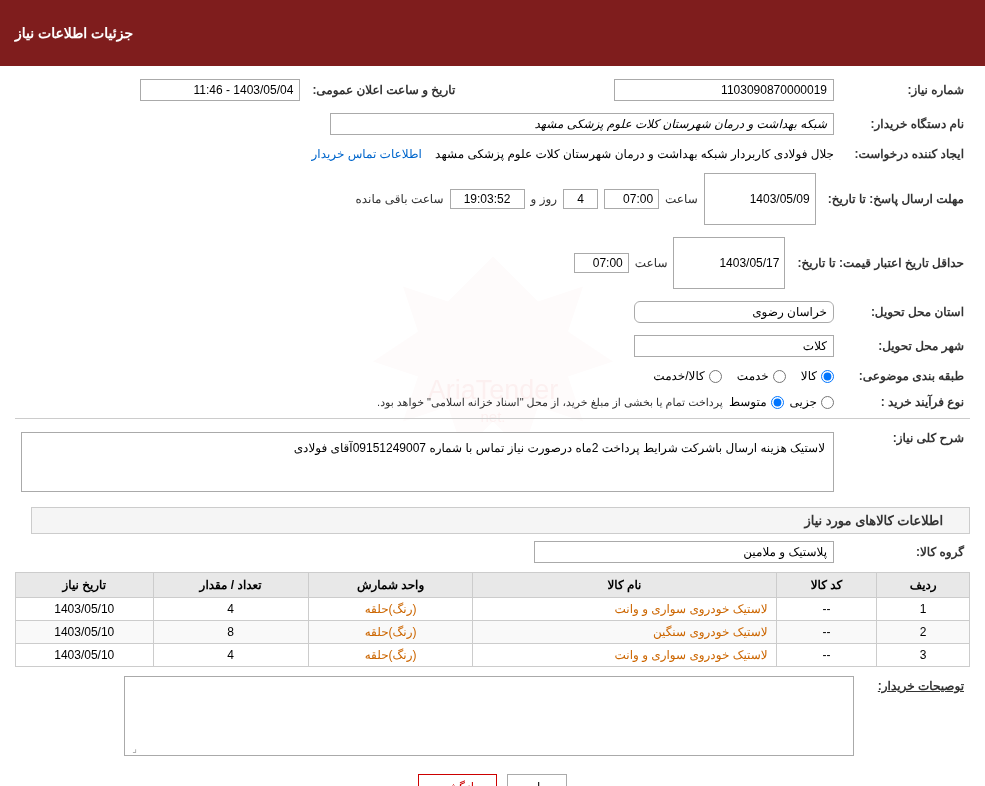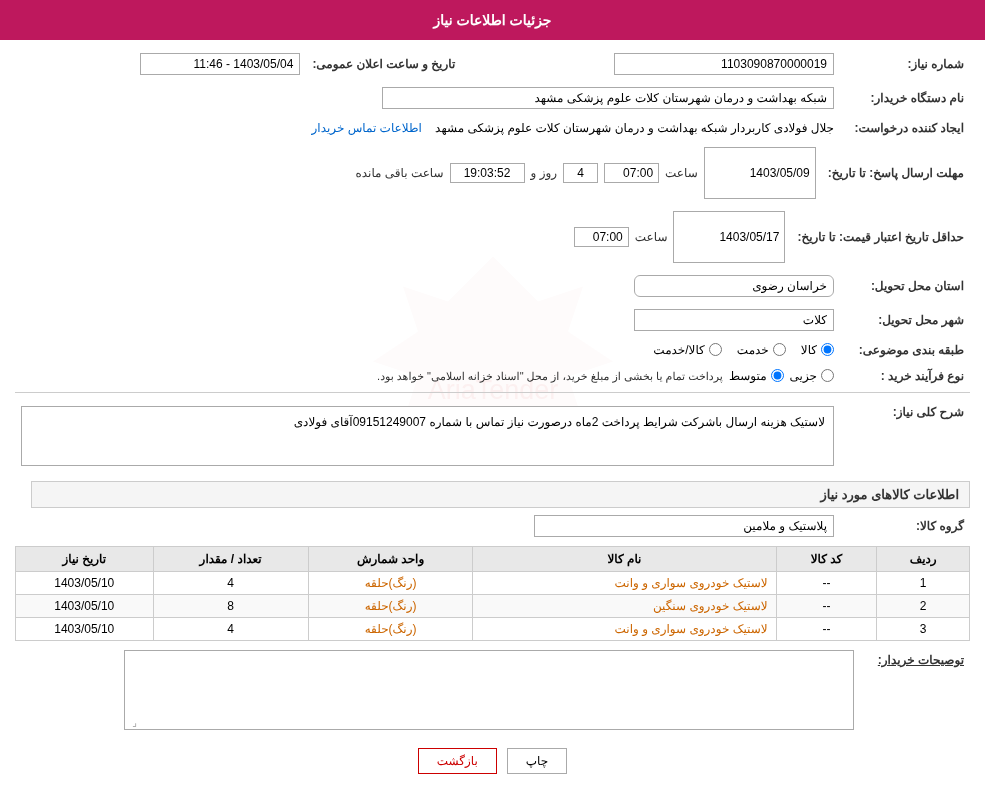--- a/index.html
+++ b/index.html
@@ -9,24 +9,24 @@
       background: #f0f0f0;
       direction: rtl;
     }
     .page-container {
       width: 985px;
       min-height: 786px;
       background: #fff;
       margin: 0 auto;
     }
     .header-bar {
-      background: #be185d;
+      background: #7f1d1d;
       color: #fff;
-      text-align: center;
-      padding: 12px 15px;
+      text-align: left;
+      padding: 25px 15px;
       font-size: 14px;
       font-weight: bold;
     }
     .content {
       padding: 10px 15px;
     }
     .info-table {
       width: 100%;
       border-collapse: collapse;
       margin-bottom: 6px;
@@ -64,21 +64,21 @@
       align-items: center;
       gap: 6px;
     }
     .link-blue {
       color: #0066cc;
       text-decoration: none;
     }
     .section-title {
       background: #f5f5f5;
       border: 1px solid #ccc;
-      padding: 5px 10px;
+      padding: 5px 26px;
       font-weight: bold;
       font-size: 13px;
       margin: 8px 0 4px 16px;
       color: #333;
     }
     .divider {
       border: none;
       border-top: 1px solid #ccc;
       margin: 6px 0;
     }
@@ -114,21 +114,21 @@
     .data-table tr:nth-child(even) td {
       background: #f9f9f9;
     }
     .radio-group {
       display: flex;
       gap: 15px;
       align-items: center;
     }
     .radio-item {
       display: flex;
-      align-items: flex-start;
+      align-items: flex-end;
       gap: 4px;
     }
     .comment-box {
       border: 1px solid #aaa;
       background: #fff;
       min-height: 80px;
       width: 730px;
       padding: 6px;
       font-size: 12px;
       direction: rtl;
@@ -255,21 +255,21 @@
         </td>
       </tr>
     </tbody>
       </table>
 
     <table class="info-table">
       <tbody>
           <tr>
         <td class="label-cell">نام دستگاه خریدار:</td>
         <td class="value-cell" colspan="3">
-          <span class="input-box" style="width:452px;">شبکه بهداشت و درمان شهرستان کلات   علوم پزشکی مشهد</span>
+          <span class="input-box" style="width:504px;font-style:italic;">شبکه بهداشت و درمان شهرستان کلات   علوم پزشکی مشهد</span>
         </td>
       </tr>
     </tbody>
       </table>
 
     <table class="info-table">
       <tbody>
           <tr>
         <td class="label-cell">ایجاد کننده درخواست:</td>
         <td class="value-cell" colspan="3">

